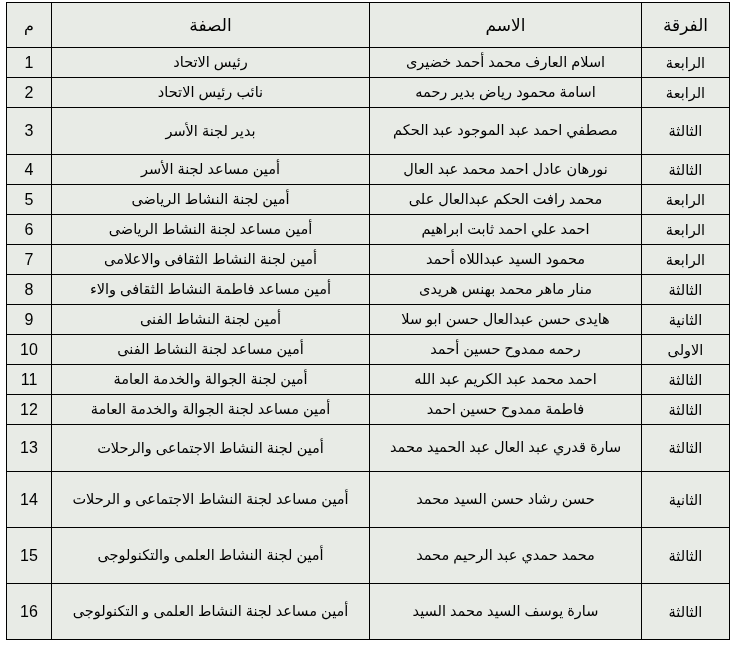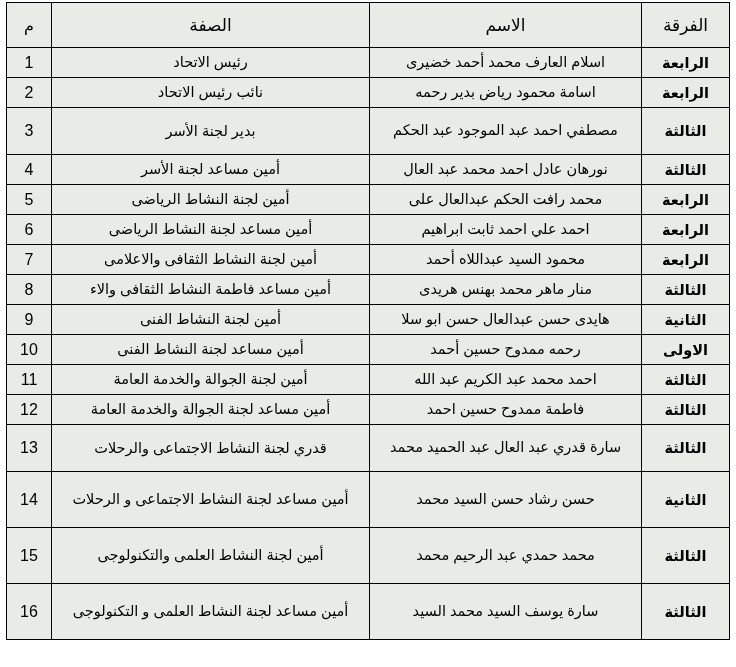--- a/index.html
+++ b/index.html
@@ -44,21 +44,21 @@
     font-weight: normal;
     text-align: center;
     background: #e8ebe6;
   }
   thead th.h-role { font-size: 17px; }
   thead th.h-num  { font-size: 16px; }
 
   td.cell-team {
     text-align: center;
     font-size: 14.5px;
-    font-weight: bold;
+    font-weight: normal;
     padding: 0 2px;
   }
   td.cell-name {
     text-align: center;
     font-size: 14.5px;
     font-weight: normal;
     padding: 0 4px;
     line-height: 1.18;
     overflow: hidden;
   }
@@ -166,21 +166,21 @@
       </tr>
       <tr>
         <td class="cell-team">الثالثة</td>
         <td class="cell-name">فاطمة ممدوح حسين  احمد</td>
         <td class="cell-role">أمين مساعد لجنة الجوالة والخدمة العامة</td>
         <td class="cell-num">12</td>
       </tr>
       <tr class="tall">
         <td class="cell-team">الثالثة</td>
         <td class="cell-name">سارة قدري عبد العال عبد الحميد محمد</td>
-        <td class="cell-role">قدري لجنة النشاط الاجتماعى والرحلات</td>
+        <td class="cell-role">أمين لجنة النشاط الاجتماعى والرحلات</td>
         <td class="cell-num">13</td>
       </tr>
       <tr class="tall2">
         <td class="cell-team">الثانية</td>
         <td class="cell-name">حسن رشاد حسن السيد محمد</td>
         <td class="cell-role">أمين مساعد   لجنة النشاط الاجتماعى و الرحلات</td>
         <td class="cell-num">14</td>
       </tr>
       <tr class="tall2">
         <td class="cell-team">الثالثة</td>

